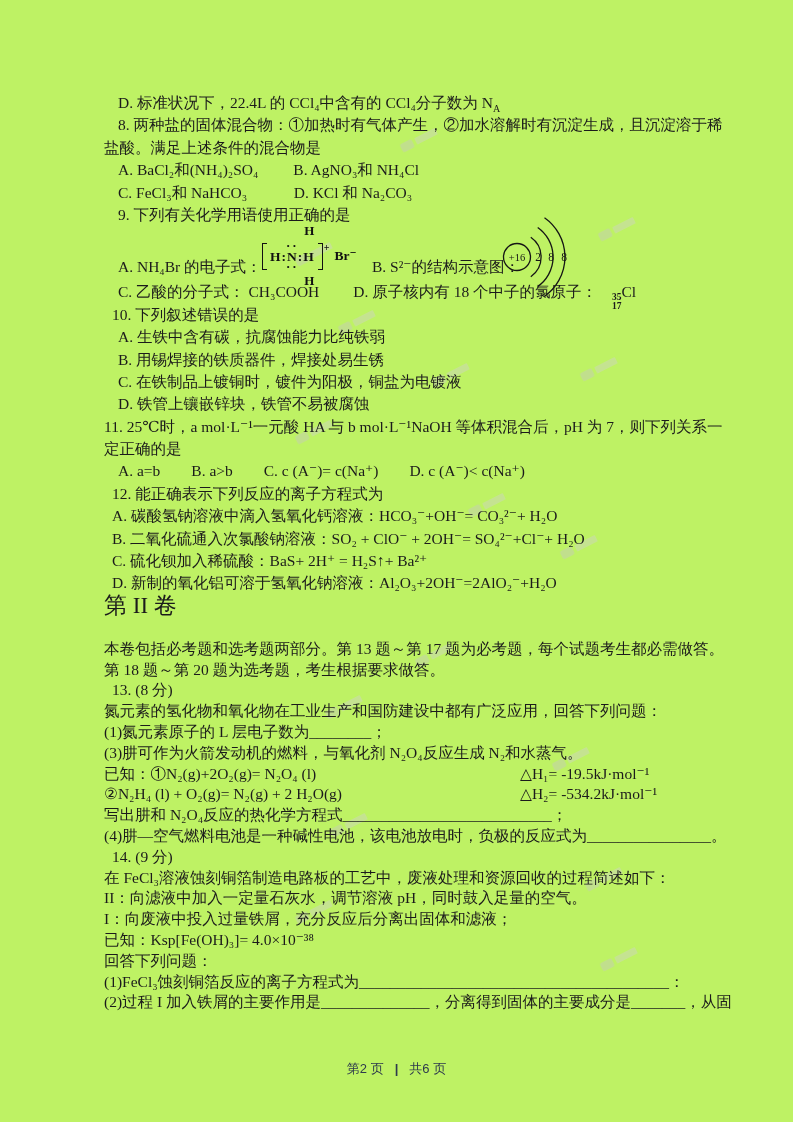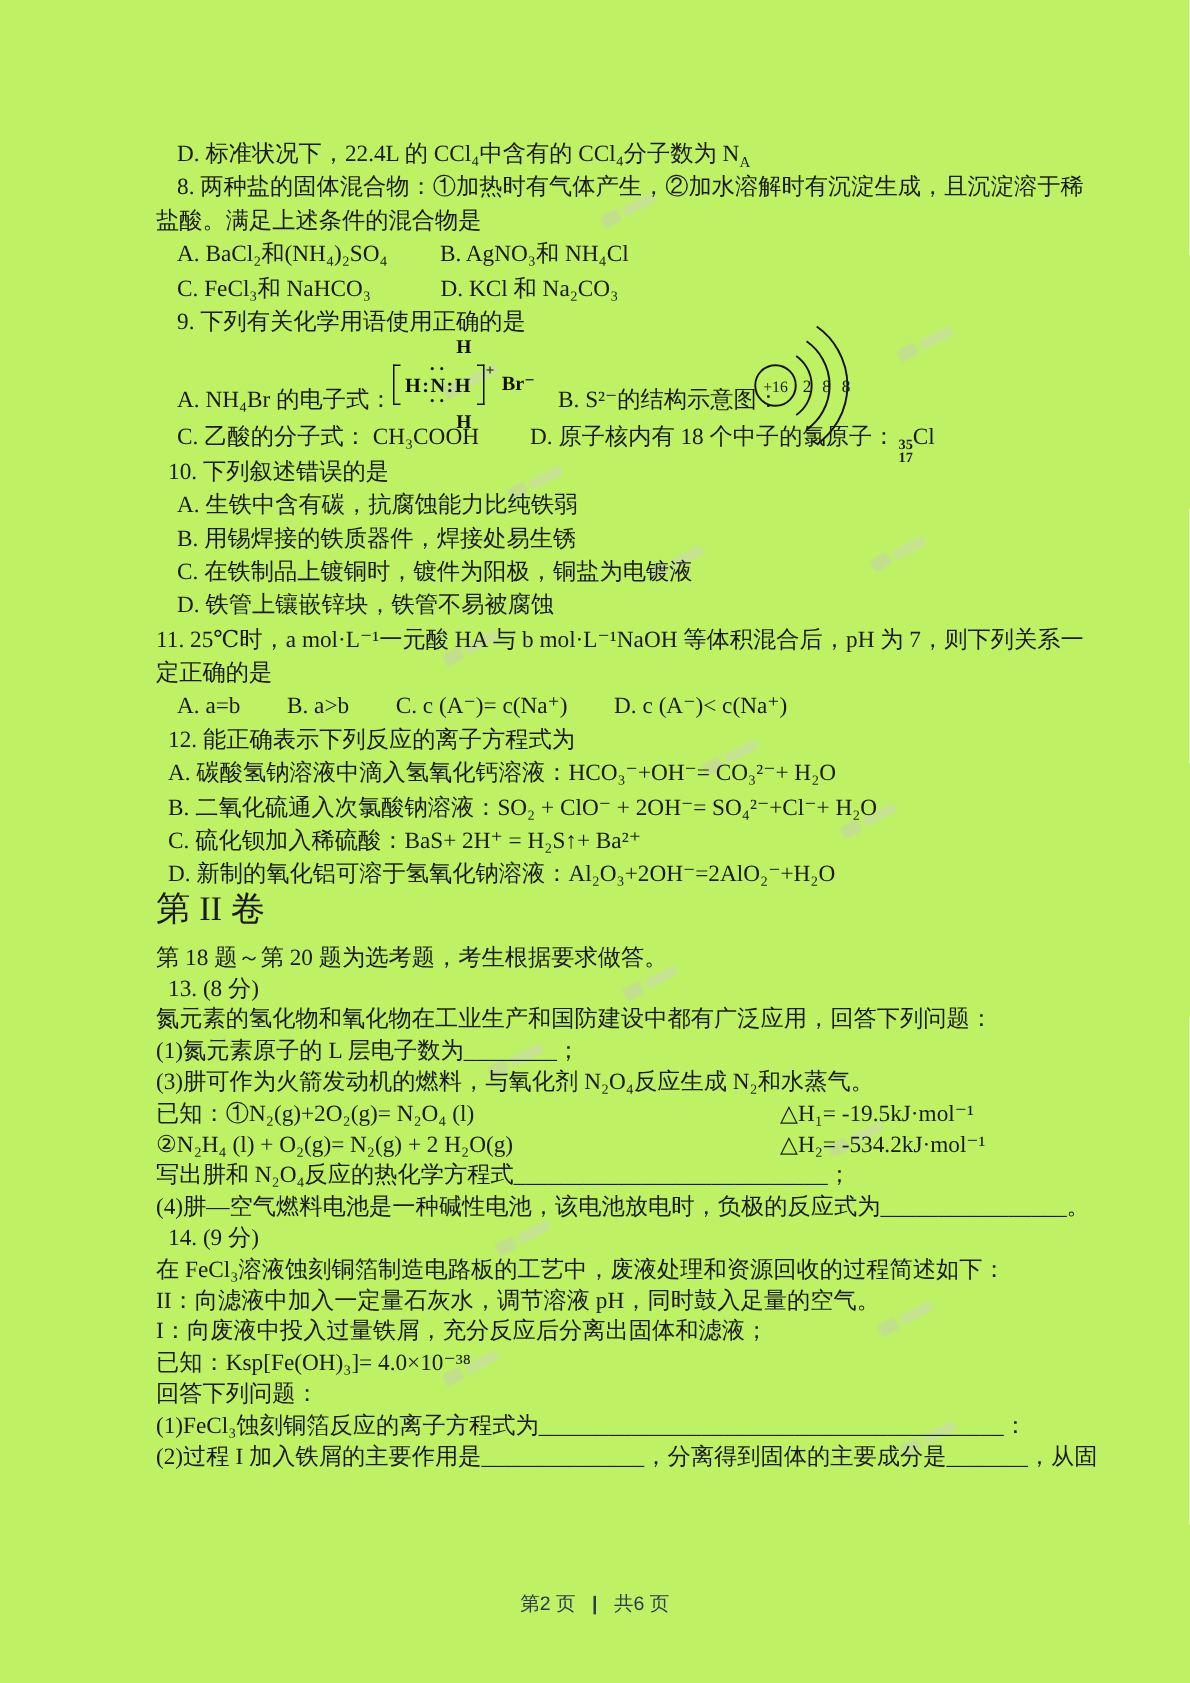--- a/index.html
+++ b/index.html
@@ -5,21 +5,21 @@
   html,body{margin:0;padding:0;background:#fff;}
   .page{position:relative;width:793px;height:1122px;background:#bef264;overflow:hidden;
         font-family:"Liberation Serif","DejaVu Serif",serif;color:#1b1b1b;}
   .content{position:absolute;left:104px;top:92px;width:689px;font-size:15.5px;line-height:22.4px;}
   .ln{white-space:pre;height:22.4px;position:relative;}
   .p2 .ln{height:20.8px;line-height:20.8px;}
   .ind14{padding-left:14px;}
   .ind8{padding-left:8px;}
   sub.small{font-size:10px;}
   
-  .part-title{font-size:23px;line-height:30px;height:30px;margin-top:-4px;margin-bottom:8px;
+  .part-title{font-size:23px;line-height:30px;height:30px;margin-top:-4px;margin-bottom:18px;
               font-weight:400;white-space:pre;}
   
   .q9block{position:relative;height:55px;overflow:visible;}
   .q9label{position:absolute;top:30px;white-space:pre;}
   .q9-a{left:14px;}
   .q9-b{left:268px;}
   .edot{position:absolute;left:158px;top:-6px;text-align:center;font-weight:bold;
         font-size:13.5px;color:#111;}
   .edot-htop,.edot-hbot{line-height:11px;font-size:13px;}
   .edot-main{display:flex;align-items:stretch;}
@@ -27,21 +27,21 @@
   .edot-dots{line-height:6px;font-size:13px;letter-spacing:2px;}
   .edot-hnh{line-height:15px;letter-spacing:1px;}
   .brk{width:4px;}
   .brk-l{border:1.6px solid #111;border-right:none;}
   .brk-r{border:1.6px solid #111;border-left:none;}
   .edot-charge{font-size:10px;line-height:10px;margin-left:1px;}
   .edot-ion{font-size:13.5px;align-self:center;margin-left:5px;}
   .shell-svg{position:absolute;left:392px;top:-12px;}
   
   .iso{display:inline-flex;flex-direction:column;font-size:9.5px;line-height:9px;
-       vertical-align:-3px;font-weight:600;text-align:right;margin-left:2px;}
+       vertical-align:-3px;font-weight:600;text-align:right;margin-left:15px;}
   
   .dh{position:absolute;left:416px;top:0;white-space:pre;}
   
   .footer{position:absolute;left:0;width:793px;top:1060px;text-align:center;font-size:13px;
           color:#2e3a4d;font-family:"Liberation Sans","DejaVu Sans",sans-serif;}
   .footer .sep{font-weight:bold;margin:0 11px;}
   
   .wm{position:absolute;width:40px;height:16px;opacity:.42;transform:rotate(-27deg);
       filter:blur(.6px);pointer-events:none;}
   .wm::before{content:"";position:absolute;left:0;top:2px;width:13px;height:9px;
@@ -129,20 +129,21 @@
 
     <div class="ln ind8">12. 能正确表示下列反应的离子方程式为</div>
     <div class="ln ind8">A. 碳酸氢钠溶液中滴入氢氧化钙溶液：HCO₃⁻+OH⁻= CO₃²⁻+ H₂O</div>
     <div class="ln ind8">B. 二氧化硫通入次氯酸钠溶液：SO₂ + ClO⁻ + 2OH⁻= SO₄²⁻+Cl⁻+ H₂O</div>
     <div class="ln ind8">C. 硫化钡加入稀硫酸：BaS+ 2H⁺ = H₂S↑+ Ba²⁺</div>
     <div class="ln ind8">D. 新制的氧化铝可溶于氢氧化钠溶液：Al₂O₃+2OH⁻=2AlO₂⁻+H₂O</div>
 
     <div class="part-title">第 II 卷</div>
 
     <div class="p2">
+      <div class="ln">本卷包括必考题和选考题两部分。第 13 题～第 17 题为必考题，每个试题考生都必需做答。</div>
       <div class="ln">第 18 题～第 20 题为选考题，考生根据要求做答。</div>
 
       <div class="ln ind8">13. (8 分)</div>
       <div class="ln">氮元素的氢化物和氧化物在工业生产和国防建设中都有广泛应用，回答下列问题：</div>
       <div class="ln">(1)氮元素原子的 L 层电子数为________；</div>
       <div class="ln">(3)肼可作为火箭发动机的燃料，与氧化剂 N₂O₄反应生成 N₂和水蒸气。</div>
       <div class="ln"><span>已知：①N₂(g)+2O₂(g)= N₂O₄ (l)</span><span class="dh">△H₁= -19.5kJ·mol⁻¹</span></div>
       <div class="ln"><span>②N₂H₄ (l) + O₂(g)= N₂(g) + 2 H₂O(g)</span><span class="dh">△H₂= -534.2kJ·mol⁻¹</span></div>
       <div class="ln">写出肼和 N₂O₄反应的热化学方程式___________________________；</div>
       <div class="ln">(4)肼—空气燃料电池是一种碱性电池，该电池放电时，负极的反应式为________________。</div>

